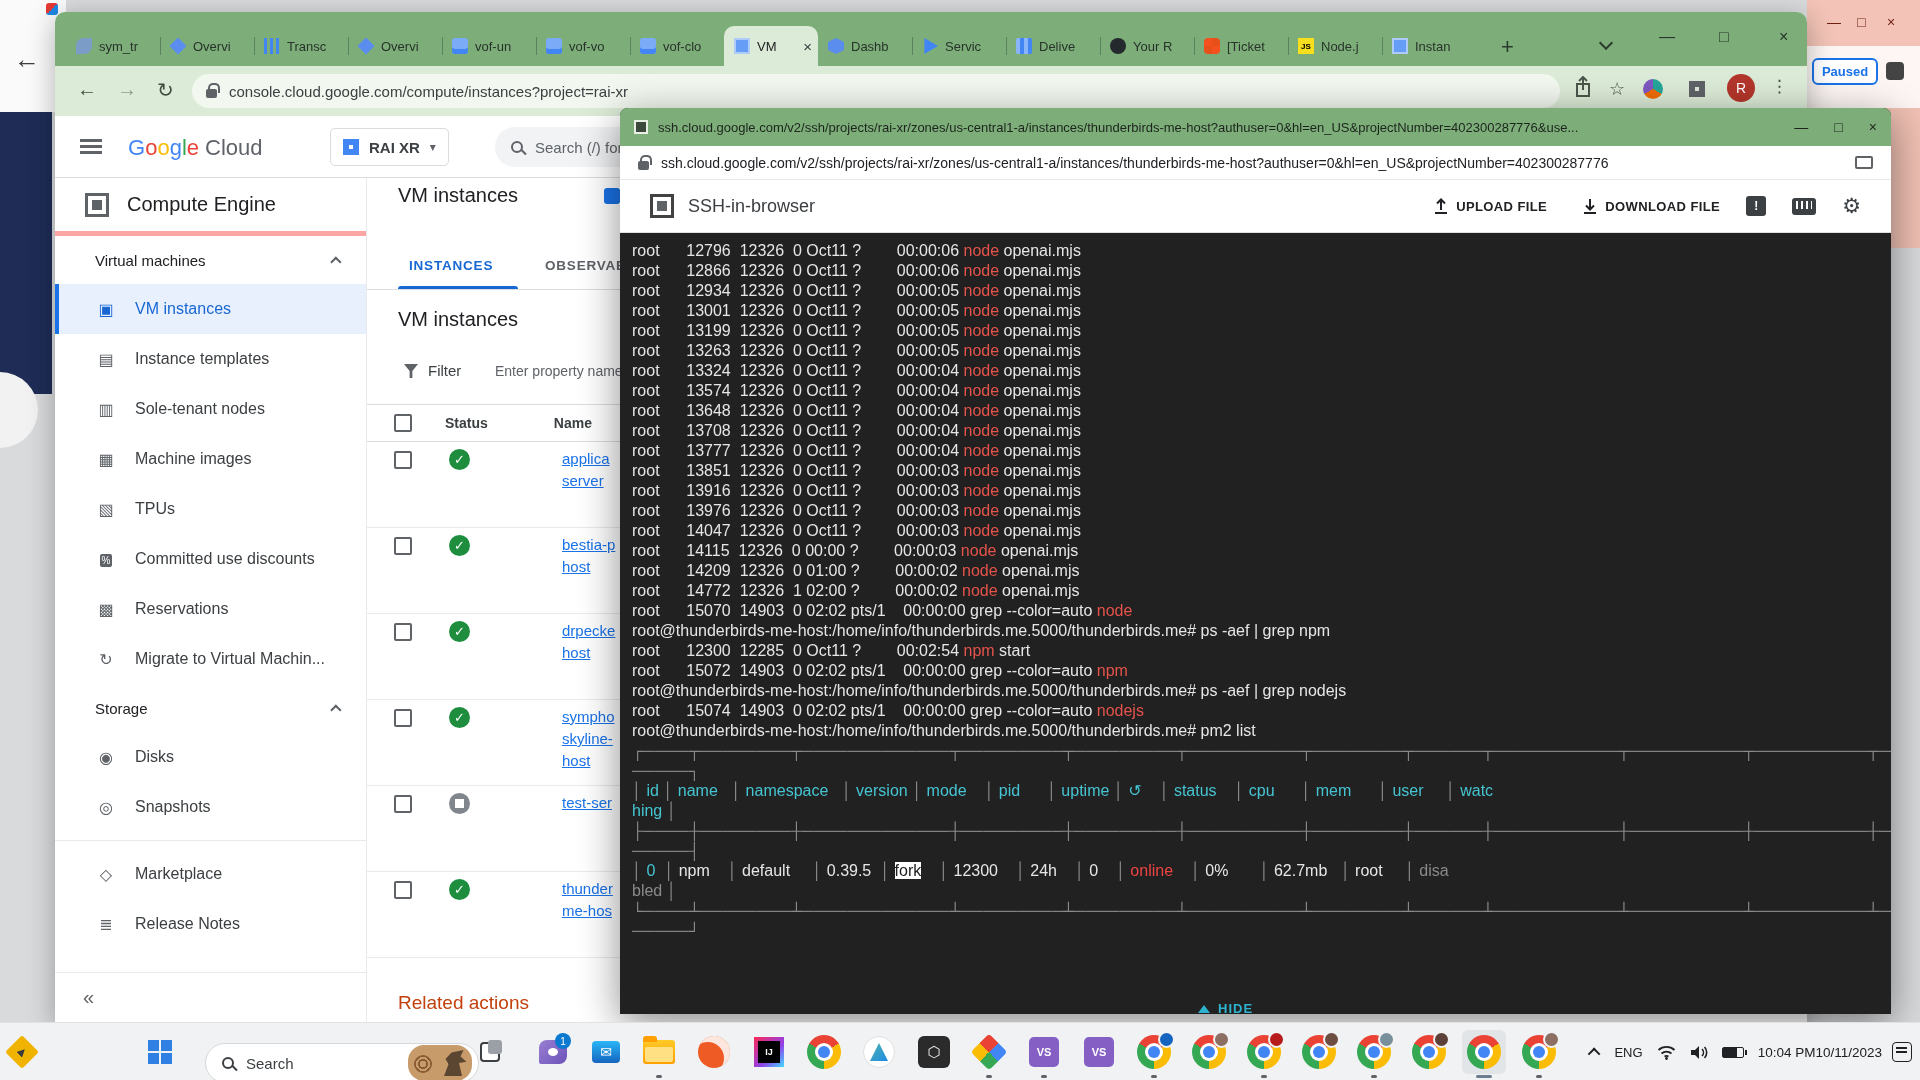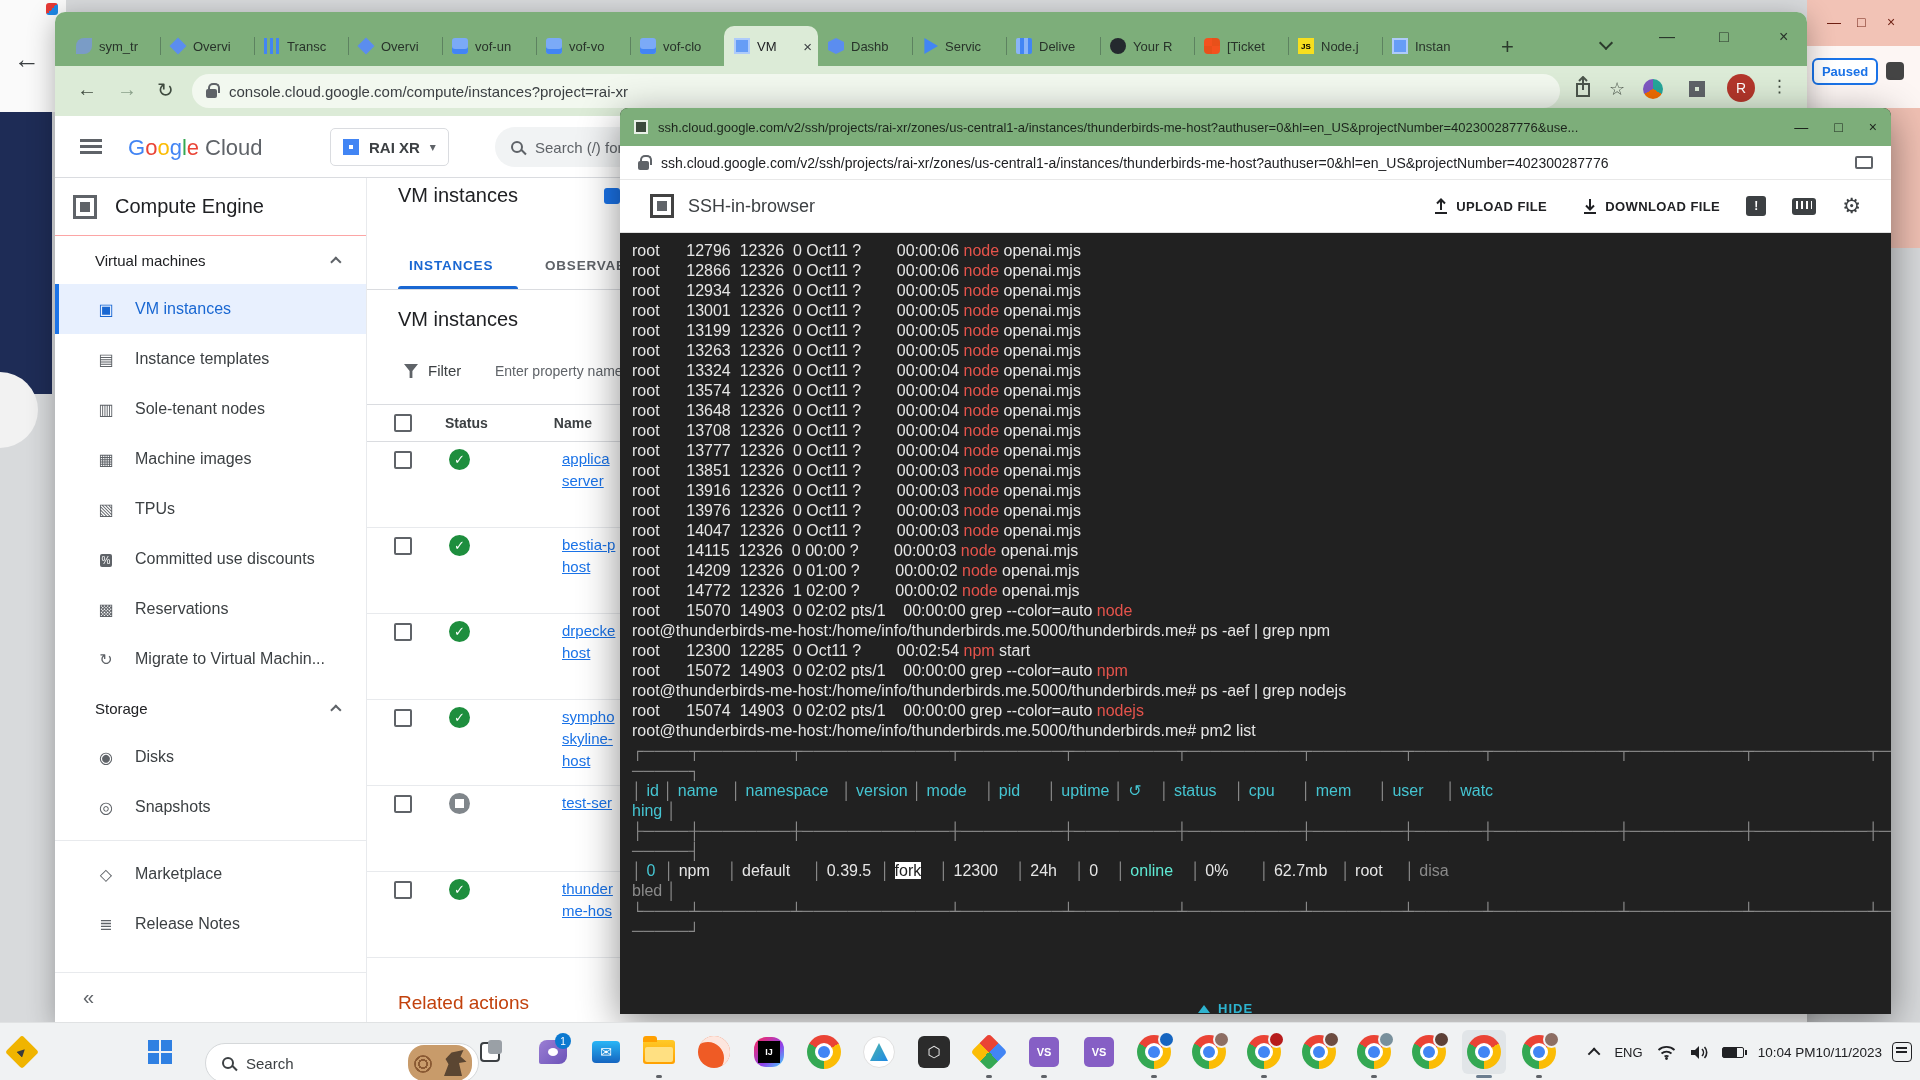--- a/index.html
+++ b/index.html
@@ -69,21 +69,21 @@
   #project-grid{width:16px;height:16px;background:linear-gradient(90deg,#4285f4 6px,transparent 6px 10px,#4285f4 10px),linear-gradient(#4285f4 6px,transparent 6px 10px,#4285f4 10px);}
   #project-name{margin:0 10px;font-size:15px;font-weight:600;color:#3c4043;}
   #project-caret{color:#5f6368;font-size:12px;}
   #gcp-search{left:440px;top:115px;width:1100px;height:40px;background:#f1f3f4;border-radius:20px;display:flex;align-items:center;padding:0 16px;}
   .mag{width:12px;height:12px;border:2px solid #5f6368;border-radius:50%;position:relative;flex:none;}
   .mag::after{content:"";position:absolute;width:7px;height:2px;background:#5f6368;transform:rotate(45deg);right:-6px;bottom:-2px;}
   #gcp-search-text{margin-left:12px;font-size:15px;color:#5f6368;white-space:nowrap;}
 
   
   #gcp-nav{left:0;top:166px;width:312px;height:844px;background:#fff;border-right:1px solid #e8eaed;}
-  #ce-header{height:58px;display:flex;align-items:center;border-bottom:1px solid #fca5a5;padding-left:18px;}
+  #ce-header{height:58px;display:flex;align-items:center;border-bottom:5px solid #fca5a5;padding-left:30px;}
   .chipico{width:24px;height:24px;border:3px solid #5f6368;position:relative;flex:none;}
   .chipico::after{content:"";position:absolute;inset:4px;background:#5f6368;}
   #ce-title{margin-left:18px;font-size:20px;color:#202124;}
   .nav-section{height:48px;display:flex;align-items:center;padding:0 24px 0 40px;font-size:15px;font-weight:500;color:#202124;}
   .nav-section .chev{margin-left:auto;width:8px;height:8px;border-left:2px solid #5f6368;border-top:2px solid #5f6368;transform:rotate(45deg) translateY(3px);}
   .nav-item{position:relative;height:50px;display:flex;align-items:center;padding-left:40px;font-size:16px;color:#3c4043;cursor:pointer;}
   .nav-item .nico{width:22px;text-align:center;font-size:16px;color:#5f6368;margin-right:18px;flex:none;}
   .nav-item.sel{background:#e8f0fe;color:#1967d2;}
   .nav-item.sel .nico{color:#1967d2;}
   .nav-item.sel::before{content:"";position:absolute;left:0;top:0;width:4px;height:100%;background:#1a73e8;}
@@ -135,21 +135,21 @@
   .ssh-tool{margin-left:26px;}
   #fb-icon{width:20px;height:20px;background:#3c4043;border-radius:3px;color:#fff;font-size:12px;font-weight:bold;display:flex;align-items:center;justify-content:center;}
   #kb-icon{width:24px;height:17px;background:#3c4043;border-radius:3px;position:relative;}
   #kb-icon::after{content:"";position:absolute;inset:3px 4px 6px 4px;background:repeating-linear-gradient(90deg,#fff 0 2px,transparent 2px 5px);}
   #gear-icon{font-family:"DejaVu Sans",sans-serif;font-size:21px;color:#3c4043;line-height:1;}
   #terminal{left:0;top:125px;width:100%;height:781px;background:#212121;padding:8px 0 0 12px;overflow:hidden;}
   .t-line{font-family:"DejaVu Sans Mono",monospace;font-size:16px;line-height:20px;white-space:pre;}
   .c-w{color:#e6e6e6;}
   .c-r{color:#e5534b;}
   .c-c{color:#45c5d2;}
-  .c-g{color:#5eead4;}
+  .c-g{color:#ef4444;}
   .c-d{color:#8a8a8a;}
   .c-k{background:#fff;color:#212121;}
   #ssh-hide{left:578px;top:893px;display:flex;align-items:center;color:#2db3cf;font-size:13px;font-weight:600;letter-spacing:1px;}
   #ssh-hide .tri{width:0;height:0;border-left:6px solid transparent;border-right:6px solid transparent;border-bottom:8px solid #2db3cf;margin-right:8px;}
 
   
   #taskbar{left:0;top:1022px;width:1920px;height:58px;background:#f0f2f3;border-top:1px solid #e0e2e3;z-index:40;}
   .tb-item{position:absolute;top:0;height:58px;display:flex;align-items:center;justify-content:center;}
   #construction{left:4px;width:36px;}
   #construction .dia{width:24px;height:24px;background:#f0b400;transform:rotate(45deg);border-radius:3px;position:relative;}
@@ -174,21 +174,21 @@
   #mail-btn{left:588px;width:36px;}
   #mail-btn .env{width:28px;height:22px;background:linear-gradient(#29b6f6,#1565c0);border-radius:4px;color:#fff;display:flex;align-items:center;justify-content:center;font-size:14px;}
   .app{position:absolute;top:6px;width:46px;height:46px;display:flex;align-items:center;justify-content:center;}
   .app .dot{position:absolute;bottom:-3px;left:50%;transform:translateX(-50%);width:6px;height:3px;border-radius:2px;background:#5f6368;}
   .app .pill{position:absolute;bottom:-3px;left:50%;transform:translateX(-50%);width:16px;height:3px;border-radius:2px;background:#6b7d8f;}
   .app .activebg{position:absolute;inset:1px;background:#e1e5e8;border-radius:6px;}
   .ico-explorer{width:32px;height:24px;background:linear-gradient(#ffca28,#ffa000);border-radius:3px;position:relative;}
   .ico-explorer::before{content:"";position:absolute;top:-4px;left:0;width:14px;height:6px;background:#ffa000;border-radius:3px 3px 0 0;}
   .ico-explorer::after{content:"";position:absolute;inset:7px 2px 2px 2px;background:#ffe082;border-radius:2px;}
   .ico-postman{width:32px;height:32px;border-radius:50%;background:#ef5b25;box-shadow:inset -6px 6px 0 rgba(255,255,255,.85);}
-  .ico-intellij{width:30px;height:30px;background:linear-gradient(135deg,#fe2857,#8f41e9 60%,#3ddcff);border-radius:12px;display:flex;align-items:center;justify-content:center;}
+  .ico-intellij{width:30px;height:30px;background:linear-gradient(135deg,#fe2857,#8f41e9 60%,#3ddcff);border-radius:0;display:flex;align-items:center;justify-content:center;}
   .ico-intellij i{font-style:normal;background:#000;color:#fff;font-size:9px;font-weight:bold;width:22px;height:22px;display:flex;align-items:center;justify-content:center;}
   .chrome{width:34px;height:34px;border-radius:50%;background:conic-gradient(from -60deg,#ea4335 0 120deg,#fbbc05 0 240deg,#34a853 0 360deg);position:relative;}
   .chrome::before{content:"";position:absolute;inset:8px;background:#fff;border-radius:50%;}
   .chrome::after{content:"";position:absolute;inset:11px;background:#4285f4;border-radius:50%;}
   .avatar-badge{position:absolute;top:2px;right:2px;width:17px;height:17px;border-radius:50%;border:2px solid #f0f2f3;z-index:2;}
   .ico-android{width:32px;height:32px;border-radius:50%;background:#fff;border:1px solid #e0e0e0;display:flex;align-items:center;justify-content:center;}
   .ico-android::after{content:"";width:18px;height:18px;background:linear-gradient(135deg,#4db6ac,#1e88e5);clip-path:polygon(50% 0,100% 100%,0 100%);}
   .ico-unity{width:32px;height:32px;border-radius:6px;background:#2b2b2b;color:#eee;display:flex;align-items:center;justify-content:center;font-size:15px;}
   .ico-diamond{width:26px;height:26px;transform:rotate(45deg);background:conic-gradient(#4285f4 0 90deg,#34a853 0 180deg,#fbbc05 0 270deg,#ea4335 0);border-radius:4px;}
   .ico-vs{width:30px;height:30px;background:#865fc5;border-radius:5px;color:#fff;font-size:11px;font-weight:bold;display:flex;align-items:center;justify-content:center;}

